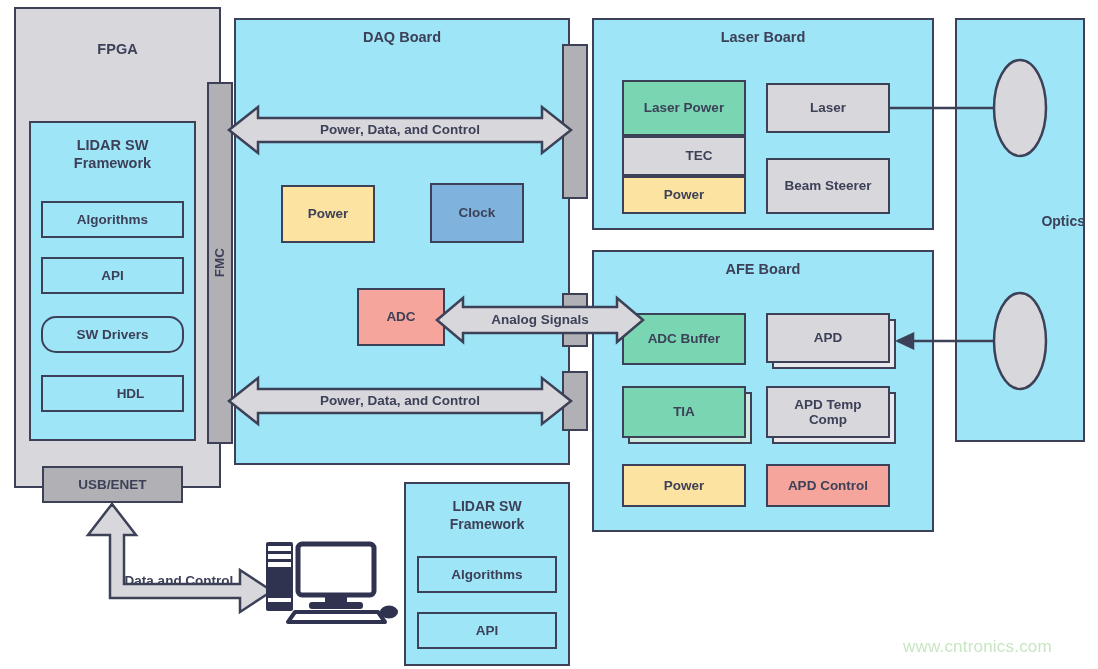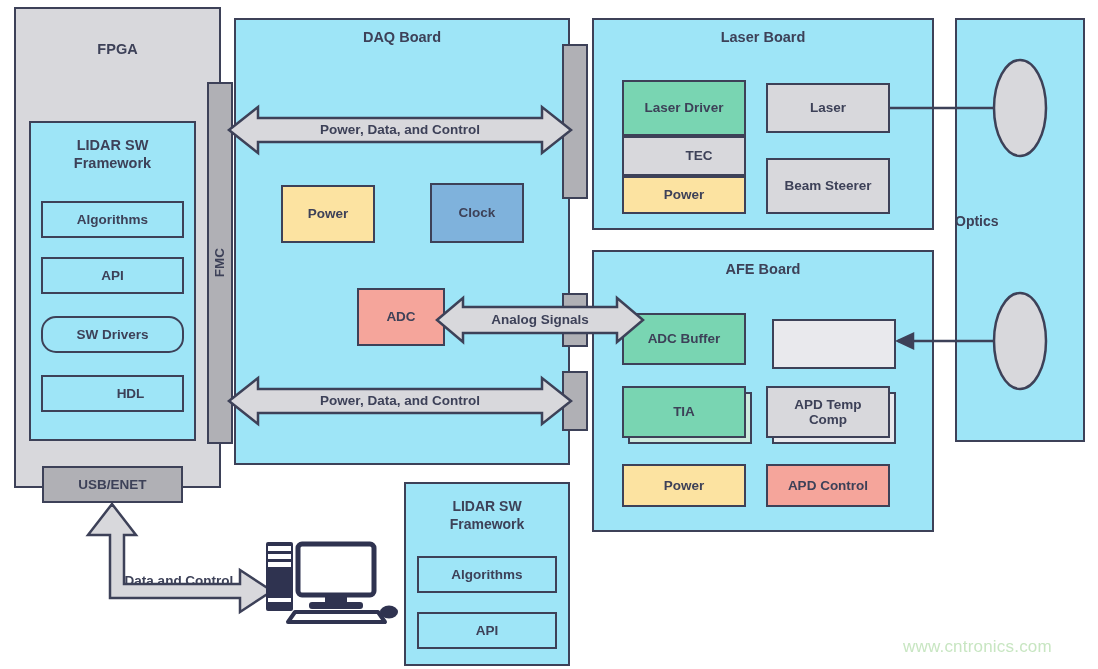--- a/index.html
+++ b/index.html
@@ -66,50 +66,51 @@
 
   <div class="blk grayconn" style="left:562px;top:44px;width:26px;height:155px;"></div>
   <div class="blk grayconn" style="left:562px;top:293px;width:26px;height:17px;"></div>
   <div class="blk grayconn" style="left:562px;top:330px;width:26px;height:17px;"></div>
   <div class="blk grayconn" style="left:562px;top:371px;width:26px;height:60px;"></div>
 
   <div class="blk board" style="left:592px;top:18px;width:342px;height:212px;">
     <div class="board-title">Laser Board</div>
   </div>
 
-  <div class="blk green" style="left:622px;top:80px;width:124px;height:56px;font-size:13.5px;">Laser Driver</div>
+  <div class="blk green" style="left:622px;top:80px;width:124px;height:56px;font-size:13.5px;">Laser Power</div>
   <div class="blk gray" style="left:622px;top:136px;width:124px;height:40px;font-size:13.5px;padding-left:30px;">TEC</div>
   <div class="blk yellow" style="left:622px;top:176px;width:124px;height:38px;font-size:13.5px;">Power</div>
 
   <div class="blk gray" style="left:766px;top:83px;width:124px;height:50px;font-size:13.5px;">Laser</div>
   <div class="blk gray" style="left:766px;top:158px;width:124px;height:56px;font-size:13.5px;">Beam Steerer</div>
 
   <div class="blk board" style="left:592px;top:250px;width:342px;height:282px;">
     <div class="board-title">AFE Board</div>
   </div>
 
   <div class="blk green" style="left:622px;top:313px;width:124px;height:52px;font-size:13.5px;">ADC Buffer</div>
 
   <div class="stack g" style="left:628px;top:392px;width:124px;height:52px;"></div>
   <div class="blk green" style="left:622px;top:386px;width:124px;height:52px;font-size:13.5px;">TIA</div>
 
   <div class="blk yellow" style="left:622px;top:464px;width:124px;height:43px;font-size:13.5px;">Power</div>
 
   <div class="stack" style="left:772px;top:319px;width:124px;height:50px;"></div>
+  <div class="blk gray" style="left:766px;top:313px;width:124px;height:50px;font-size:13.5px;">APD</div>
 
   <div class="stack" style="left:772px;top:392px;width:124px;height:52px;"></div>
   <div class="blk gray" style="left:766px;top:386px;width:124px;height:52px;font-size:13.5px;flex-direction:column;">
     <span>APD Temp</span>
     <span>Comp</span>
   </div>
 
   <div class="blk red" style="left:766px;top:464px;width:124px;height:43px;font-size:13.5px;text-align:center;">APD Control</div>
 
   <div class="blk board" style="left:955px;top:18px;width:130px;height:424px;"></div>
-  <div style="position:absolute;left:955px;top:213px;width:130px;text-align:left;font-size:14px;font-weight:bold;color:#3d4158;">Optics</div>
+  <div style="position:absolute;left:955px;top:213px;width:130px;text-align:right;font-size:14px;font-weight:bold;color:#3d4158;">Optics</div>
 
   <div class="blk cyan" style="left:404px;top:482px;width:166px;height:184px;"></div>
   <div style="position:absolute;left:404px;top:498px;width:166px;text-align:center;font-size:14px;font-weight:bold;color:#3d4158;line-height:1.25;">
     <span>LIDAR SW</span><br>
     <span>Framework</span>
   </div>
   <div class="blk cyan" style="left:417px;top:556px;width:140px;height:37px;font-size:13.5px;">Algorithms</div>
   <div class="blk cyan" style="left:417px;top:612px;width:140px;height:37px;font-size:13.5px;">API</div>
 
   <svg class="lay" viewBox="0 0 1098 669" xmlns="http://www.w3.org/2000/svg">

